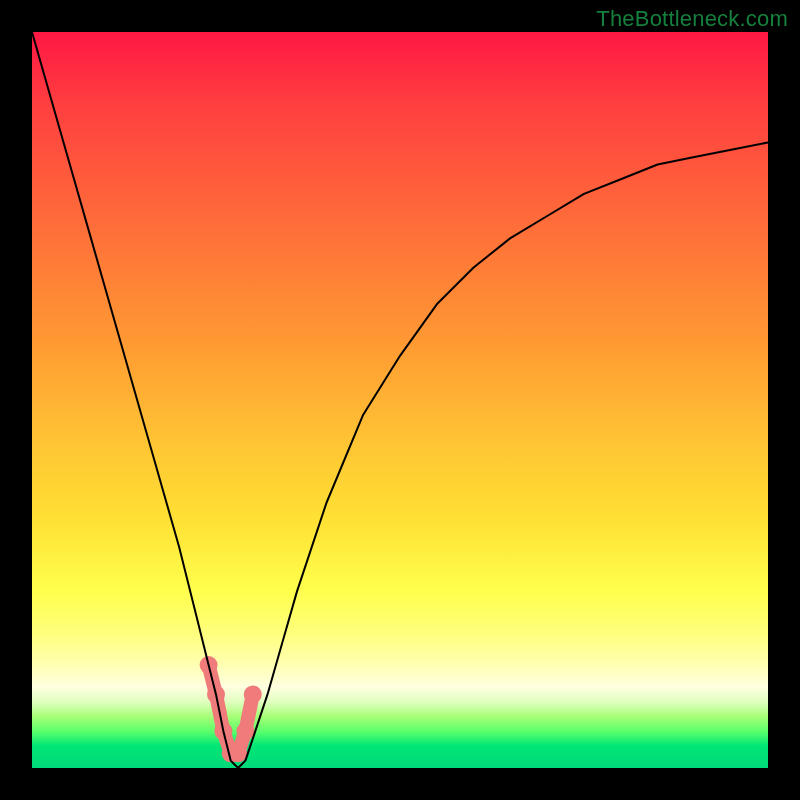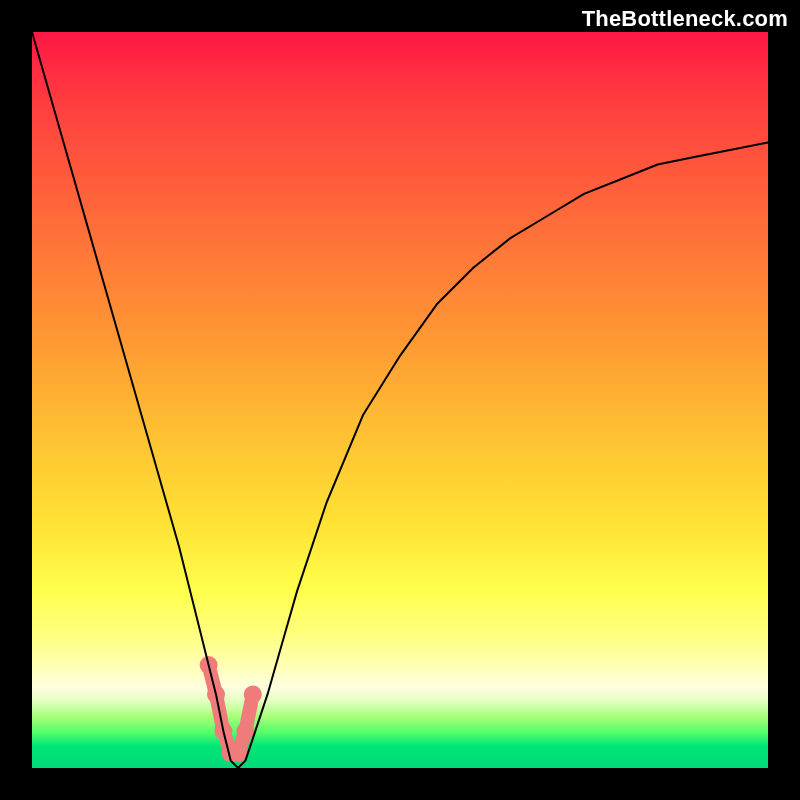--- a/index.html
+++ b/index.html
@@ -13,23 +13,23 @@
   .outer {
     width: 800px;
     height: 800px;
     background: #000;
     position: relative;
   }
   .watermark {
     position: absolute;
     top: 6px;
     right: 12px;
-    color: #ffffff;
+    color: #15803d;
     font-size: 22px;
-    font-weight: 700;
+    font-weight: 400;
     letter-spacing: 0.2px;
     z-index: 10;
   }
   .plot {
     position: absolute;
     left: 32px;
     top: 32px;
     width: 736px;
     height: 736px;
   }

